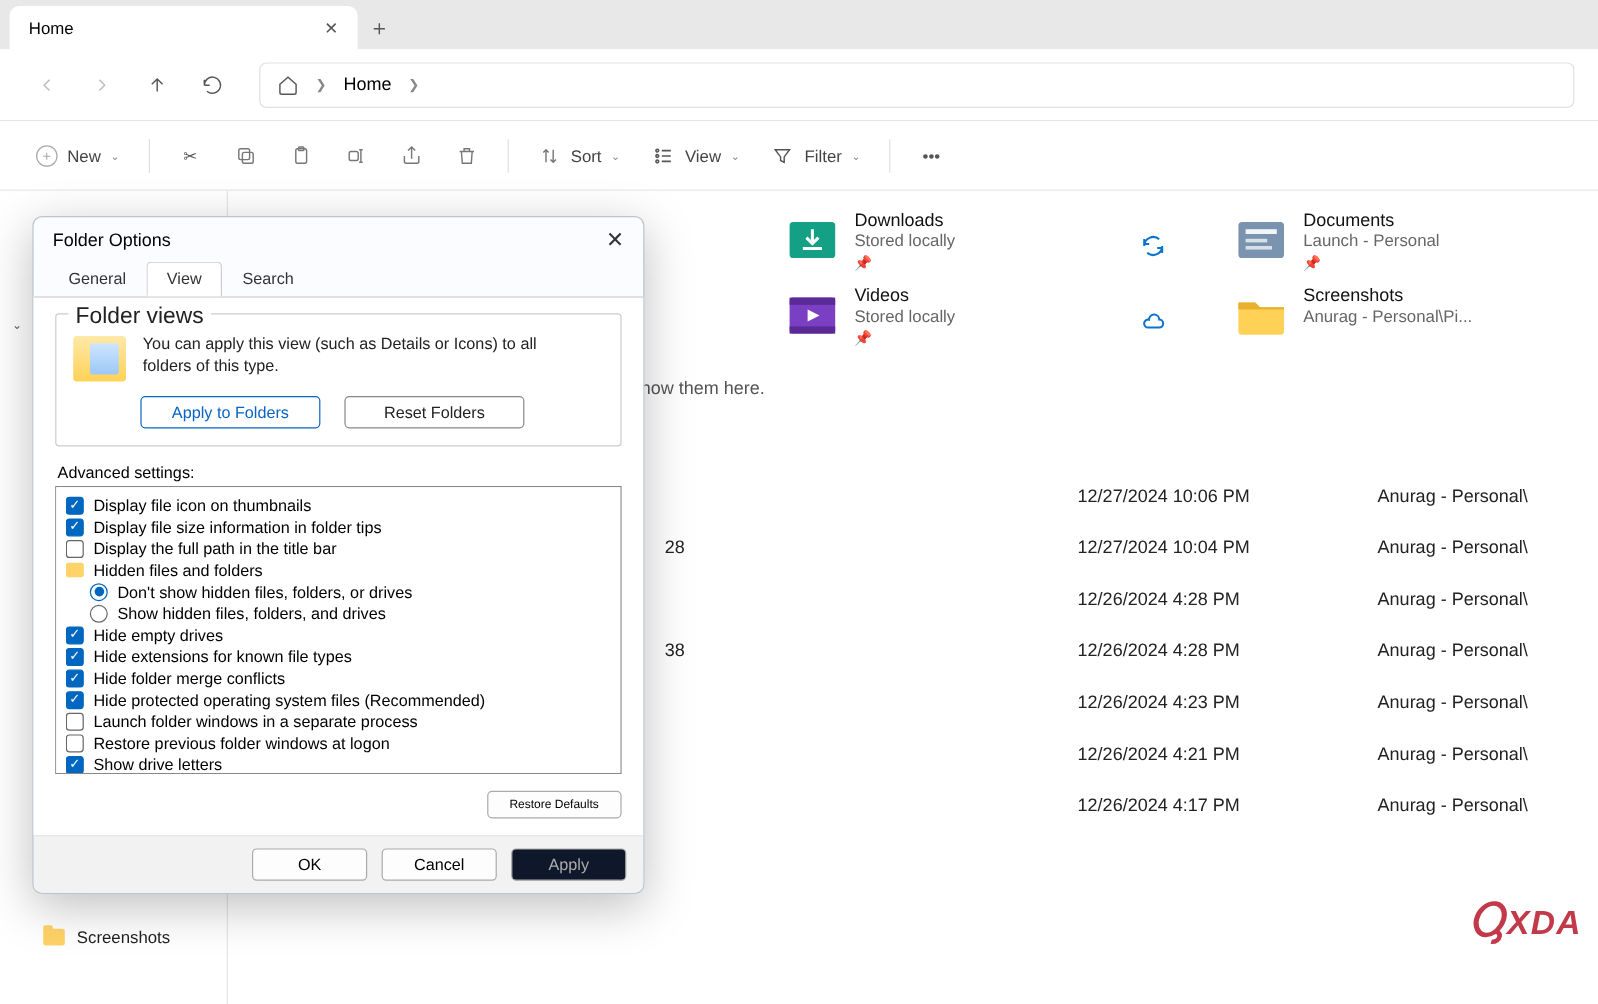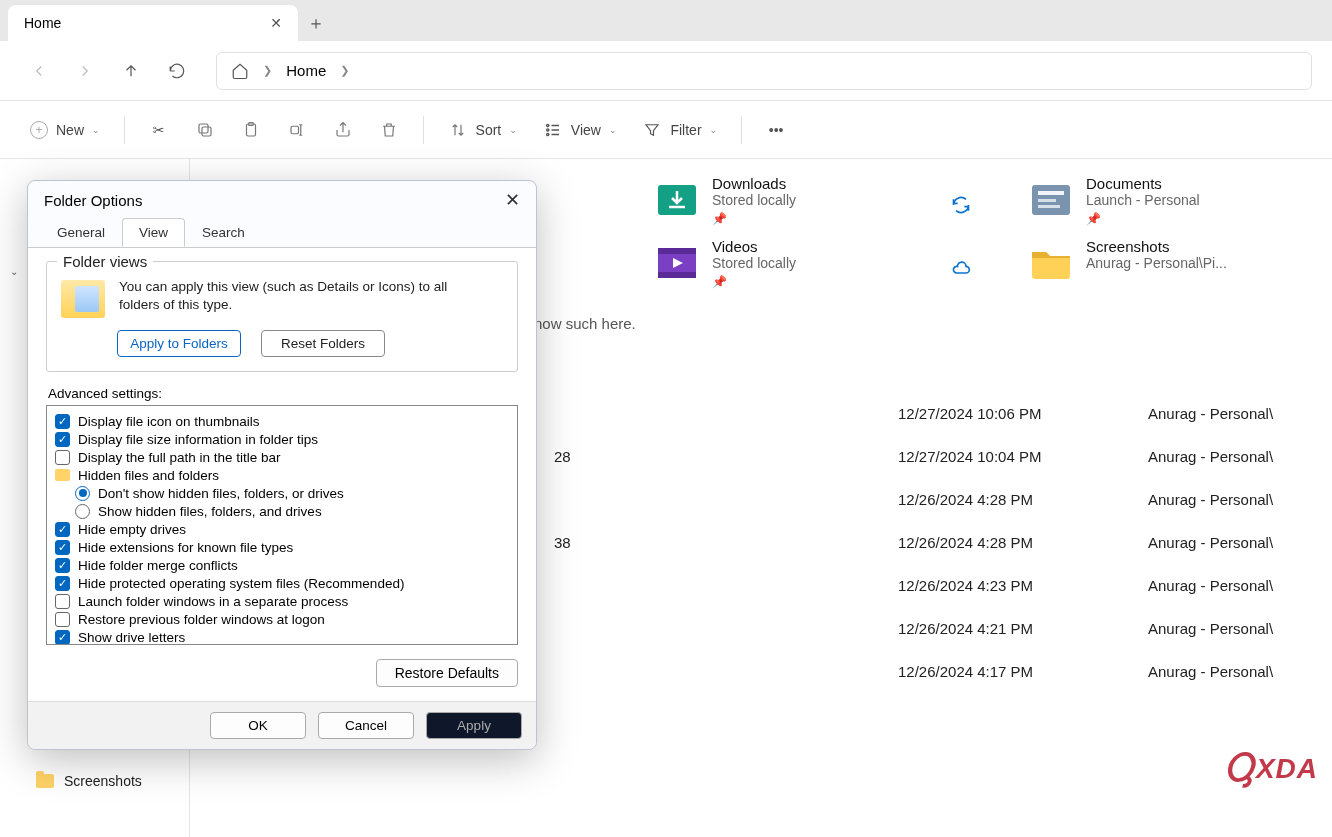--- a/index.html
+++ b/index.html
@@ -57,42 +57,42 @@
 
 
 .dialog { position:absolute; left:27px; top:180px; width:510px; background:#fafcff; border:1px solid #bcc4d0; border-radius:8px; box-shadow: 0 10px 40px rgba(0,0,0,.25); }
 .dlg-title { display:flex; justify-content:space-between; align-items:center; padding: 8px 16px 6px; font-size:15px;}
 .dlg-close { font-size:18px; cursor:pointer; color:#333;}
 .dlg-tabs { display:flex; padding: 0 12px; border-bottom:1px solid #ccc; font-size:13.5px; position:relative; top:1px;}
 .dlg-tab { padding: 6px 16px; border:1px solid transparent; cursor:pointer; color:#333; position:relative;}
 .dlg-tab.active { background:#fff; border:1px solid #ccc; border-bottom:1px solid #fff; border-radius:4px 4px 0 0;}
 .dlg-body { background:#fff; padding: 14px 18px 14px;}
 .fieldset { border:1px solid #ccc; border-radius:3px; padding: 12px 14px 14px; position:relative;}
-.fieldset-label { position:absolute; top:-9px; left:10px; background:#fff; padding:0 6px; font-size:15px; color:#222;}
+.fieldset-label { position:absolute; top:-9px; left:10px; background:#fff; padding:0 6px; font-size:19px; color:#222;}
 .fv-row { display:flex; gap:14px; align-items:center;}
 .fv-ico { width:44px; height:38px; background: linear-gradient(#ffe9a8,#ffd257); border-radius:3px; margin-top:6px; position:relative;}
 .fv-ico::after{content:""; position:absolute; inset:6px 6px 6px 14px; background: linear-gradient(#cfe5ff,#9cc8f5); border-radius:2px;}
 .fv-text { font-size:13.5px; color:#222; line-height:1.3; flex:1;}
 .fv-btns { display:flex; gap:20px; margin-top:12px; margin-left:56px;}
-.fv-btn { border:1px solid #0a64c2; color:#0a64c2; background:#fff; border-radius:4px; padding:5px 0; font-size:13.5px; cursor:pointer; width:124px;}
+.fv-btn { border:1px solid #0a64c2; color:#0a64c2; background:#fff; border-radius:4px; padding:5px 0; font-size:13.5px; cursor:pointer; width:150px;}
 .fv-btn.secondary { border-color:#888; color:#222;}
 
 .adv-label { font-size:13.5px; margin:14px 0 4px 2px;}
 .adv-list { border:1px solid #888; height:240px; overflow-y:auto; background:#fff; font-size:13.5px; padding:6px 8px;}
 .adv-item { display:flex; align-items:center; gap:8px; padding:1.5px 0; color:#000;}
 .adv-check { width:15px; height:15px; border:1.5px solid #666; border-radius:3px; display:flex; align-items:center; justify-content:center; flex-shrink:0;}
 .adv-check.checked { background:#0067c0; border-color:#0067c0; color:#fff;}
 .adv-radio { width:15px; height:15px; border:1.5px solid #666; border-radius:50%; display:flex; align-items:center; justify-content:center; flex-shrink:0;}
 .adv-radio.checked { border-color:#0067c0;}
 .adv-radio.checked::after { content:""; width:8px; height:8px; background:#0067c0; border-radius:50%;}
 .adv-folder { width:15px; height:12px; background:#ffd368; border-radius:2px; flex-shrink:0;}
 .indent { margin-left:20px;}
 
 .restore-wrap { display:flex; justify-content:flex-end; margin-top:14px;}
-.restore-btn { border:1px solid #aaa; background:#fdfdfd; border-radius:4px; padding:5px 18px; font-size:14px; cursor:pointer;}
+.restore-btn { border:1px solid #aaa; background:#fdfdfd; border-radius:4px; padding:5px 18px; font-size:10px; cursor:pointer;}
 
 .dlg-footer { background:#f2f2f2; border-top:1px solid #ddd; padding:10px 14px; display:flex; justify-content:flex-end; gap:12px; border-radius:0 0 8px 8px;}
 .ft-btn { width:96px; padding:5px 0; font-size:13.5px; border:1px solid #aaa; background:#fdfdfd; border-radius:4px; cursor:pointer;}
 .ft-btn.disabled { color:#aaa; background:#0f172a;}
 
 .check-glyph{font-size:11px; line-height:1;}
 svg{display:block;}
 
 .watermark { position:absolute; right:14px; bottom:48px; font-size:28px; font-weight:800; color:#c23a4a; letter-spacing:1px; font-style:italic; display:flex; align-items:center; gap:2px;}
 .watermark .q { font-size:34px;}
@@ -305,21 +305,21 @@
               <path d="M4 14h14l4 4h20v2H4z" fill="#e8b030"></path>
             </svg>
           </div>
         <div class="qi-info">
           <div class="qi-title">Screenshots</div>
           <div class="qi-sub">Anurag - Personal\Pi...</div>
         </div>
       </div>
     </div>
 
-    <div class="msg">now such here.</div>
+    <div class="msg">now them here.</div>
 
     <div class="file-list">
       <div class="file-row">
           <span class="fr-name" style="margin-left:340px;"></span>
           <span class="fr-date">12/27/2024 10:06 PM</span>
           <span class="fr-path" style="margin-left:50px;">Anurag - Personal\</span>
         </div>
       <div class="file-row">
           <span class="fr-name" style="margin-left:340px;">28</span>
           <span class="fr-date">12/27/2024 10:04 PM</span>

